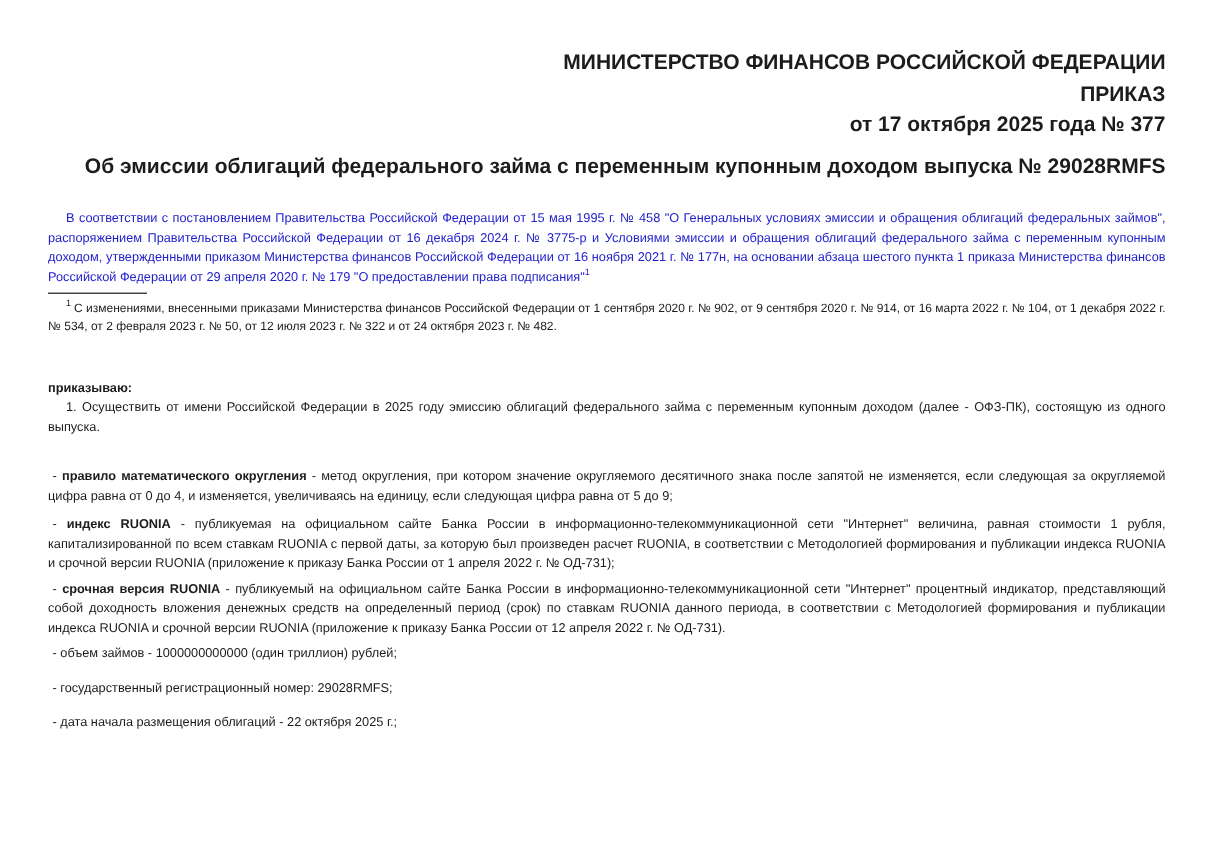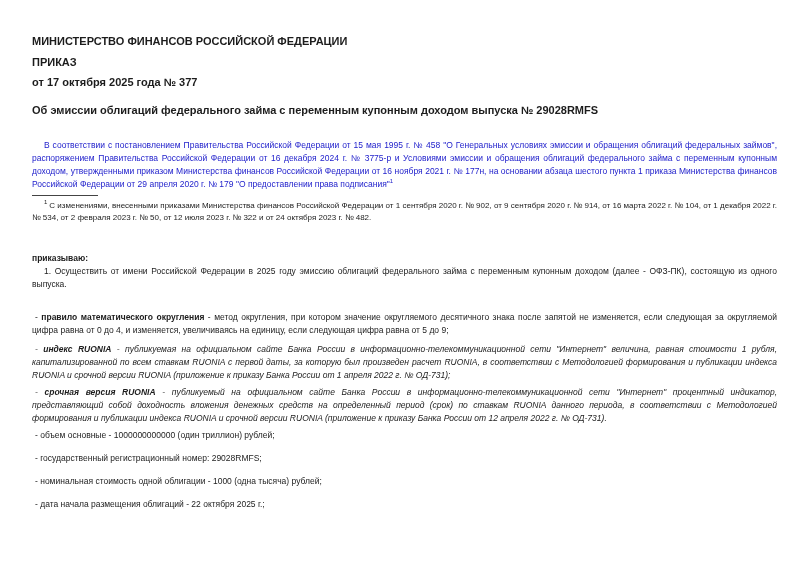--- a/index.html
+++ b/index.html
@@ -3,42 +3,42 @@
 <meta charset="utf-8">
 <style>
   * { margin: 0; padding: 0; box-sizing: border-box; }
   html, body { background: #ffffff; }
   body {
     width: 807px; height: 571px; overflow: hidden;
     font-family: "Liberation Sans", sans-serif;
     font-size: 8.5px; line-height: 13px; color: #1c1c1c;
   }
   .page { padding: 36px 30px 0 32px; width: 807px; }
-  .c { text-align: left; font-weight: bold; font-size: 11px; line-height: 11px; }
+  .c { text-align: right; font-weight: bold; font-size: 14px; line-height: 11px; }
   .ministry { margin-bottom: 10px; }
   .doctype  { margin-bottom: 9px; }
   .datenum  { margin-bottom: 17px; }
   .doctitle { margin-bottom: 23px; }
   .preamble {
     color: #2222cc; text-align: justify; text-indent: 12px; margin-bottom: 4px;
   }
   .preamble sup, .footnote sup { font-size: 6px; line-height: 0; }
   .fnrule { width: 66px; border: 0; border-top: 1px solid #444; margin: 0 0 4px 0; }
   .footnote {
     font-size: 8px; line-height: 12px; text-align: justify;
     text-indent: 12px; margin-bottom: 28px; color: #1c1c1c;
   }
   .footnote sup { margin-right: 2px; }
   .p  { text-align: justify; }
   .np  { text-indent: 0; margin-bottom: 0; font-weight: bold; }
   .ind { text-indent: 12px; }
   .gap12 { margin-bottom: 12px; }
   .gap5  { margin-bottom: 5px; }
   .gap6  { margin-bottom: 6px; margin-top: 20px; }
-  .gap4  { margin-bottom: 4px; font-style: italic; }
+  .gap4  { margin-bottom: 4px; }
   .def { text-indent: 3px; }
   .def b { font-weight: bold; }
   .param { text-indent: 3px; margin-bottom: 10px; }
 </style>
 </head>
 <body>
 
 <div class="page">
 
   <div class="c ministry">МИНИСТЕРСТВО ФИНАНСОВ РОССИЙСКОЙ ФЕДЕРАЦИИ</div>
@@ -57,18 +57,17 @@
   <p class="p ind gap12">1. Осуществить от имени Российской Федерации в 2025 году эмиссию облигаций федерального займа с переменным купонным доходом (далее - ОФЗ-ПК), состоящую из одного выпуска.</p>
 
 
   <p class="p def gap6"><span>- </span><b>правило математического округления</b><span> - метод округления, при котором значение округляемого десятичного знака после запятой не изменяется, если следующая за округляемой цифра равна от 0 до 4, и изменяется, увеличиваясь на единицу, если следующая цифра равна от 5 до 9;</span></p>
 
   <p class="p def gap4"><span>- </span><b>индекс RUONIA</b><span> - публикуемая на официальном сайте Банка России в информационно-телекоммуникационной сети "Интернет" величина, равная стоимости 1 рубля, капитализированной по всем ставкам RUONIA с первой даты, за которую был произведен расчет RUONIA, в соответствии с Методологией формирования и публикации индекса RUONIA и срочной версии RUONIA (приложение к приказу Банка России от 1 апреля 2022 г. № ОД-731);</span></p>
 
   <p class="p def gap4"><span>- </span><b>срочная версия RUONIA</b><span> - публикуемый на официальном сайте Банка России в информационно-телекоммуникационной сети "Интернет" процентный индикатор, представляющий собой доходность вложения денежных средств на определенный период (срок) по ставкам RUONIA данного периода, в соответствии с Методологией формирования и публикации индекса RUONIA и срочной версии RUONIA (приложение к приказу Банка России от 12 апреля 2022 г. № ОД-731).</span></p>
 
 
-  <p class="p param">- объем основные - 1000000000000 (один триллион) рублей;</p>
+  <p class="p param">- объем займов - 1000000000000 (один триллион) рублей;</p>
   <p class="p param">- государственный регистрационный номер: 29028RMFS;</p>
-  <p class="p param">- номинальная стоимость одной облигации - 1000 (одна тысяча) рублей;</p>
   <p class="p param">- дата начала размещения облигаций - 22 октября 2025 г.;</p>
 
 </div>
 
 </body></html>

